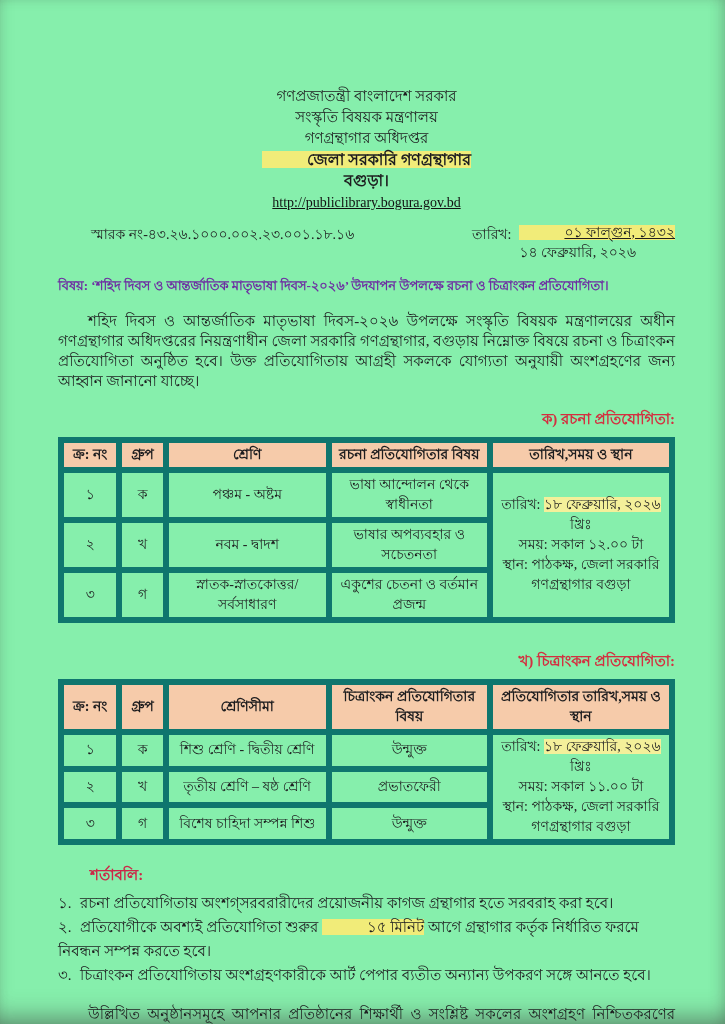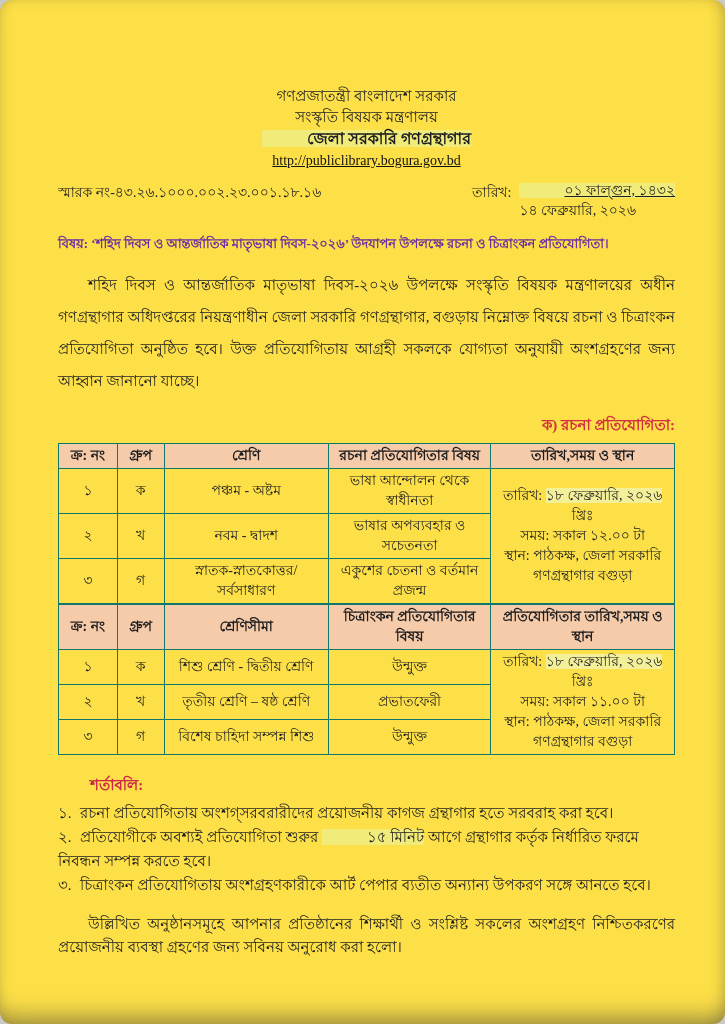--- a/index.html
+++ b/index.html
@@ -6,79 +6,79 @@
   body {
     background:#c9c9c7;
     font-family:"Liberation Serif","DejaVu Serif",serif;
     color:#1d1d1f;
     -webkit-font-smoothing:antialiased;
   }
   .page {
     position:relative;
     width:725px; height:1024px;
     margin:0 auto;
-    background:#fde047;
+    background:#86efac;
     box-sizing:border-box;
     padding:86px 50px 0 58px;
     overflow:hidden;
     box-shadow:
       inset 0 -20px 24px -14px rgba(60,60,60,.55),
       inset -12px 0 16px -12px rgba(60,60,60,.30),
       inset 8px 0 12px -10px rgba(60,60,60,.18),
       inset 0 10px 14px -12px rgba(60,60,60,.18);
-    border-radius: 12px;
   }
   .hl { background:#f1ec79;padding-left:45px; }
   .hl-soft { background:#f4f09a; }
 
   
   .doc-header { text-align:center; font-size:15px; line-height:21px; }
   .doc-header .office { font-size:16px; font-weight:bold; }
   .doc-header .website {
     display:inline-block; margin-top:1px;
     font-size:14px; font-weight:normal;
     color:#111; text-decoration:underline; cursor:pointer;
   }
 
   
   .memo-row {
     margin-top:10px;
     display:flex; justify-content:space-between; align-items:flex-start;
     font-size:14px;
+    margin-left:33px;
   }
   .date-block { display:flex; gap:8px; }
   .date-lines { text-align:left; line-height:20px; }
   .date-bn { text-decoration:underline;text-align:center; }
 
   
   .subject {
     margin-top:12px;
     font-size:13px; font-weight:bold; color:#6d2fa2;
     line-height:22px;
   }
 
   
   .body-par {
     margin-top:14px;
-    font-size:15px; line-height:32px;
+    font-size:15px; line-height:20px;
     text-align:justify; text-indent:30px;
   }
 
   
   .section-title {
     margin-top:16px; margin-bottom:5px;
     font-size:15px; font-weight:bold; color:#d33040;text-align:right;
   }
   .section-title.second { margin-top:26px; }
   table.comp {
     width:617px; border-collapse:collapse;
     font-size:14px; table-layout:fixed;
   }
   table.comp th, table.comp td {
-    border:1px solid #0f766e;
+    border:6px solid #0f766e;
     padding:2px 5px;
     text-align:center; vertical-align:middle;
     line-height:20px;
     overflow:hidden;
   }
   table.comp th { background:#f6cbaa; font-weight:bold; }
   td.schedule { line-height:22px; }
   .col-sl { width:58px; } .col-grp { width:46px; }
   .col-cls { width:162px; } .col-sub { width:160px; }
   .col-sch { width:181px; }
@@ -97,21 +97,23 @@
   }
 </style>
 </head>
 <body>
 
 <div class="page">
 
   <div class="doc-header">
     <div>গণপ্রজাতন্ত্রী বাংলাদেশ সরকার</div>
     <div>সংস্কৃতি বিষয়ক মন্ত্রণালয়</div>
+    <div>গণগ্রন্থাগার অধিদপ্তর</div>
     <div class="office"><span class="hl">জেলা সরকারি গণগ্রন্থাগার</span></div>
+    <div class="office">বগুড়া।</div>
     <span class="website">http://publiclibrary.bogura.gov.bd</span>
   </div>
 
   <div class="memo-row">
     <div>স্মারক নং-৪৩.২৬.১০০০.০০২.২৩.০০১.১৮.১৬</div>
     <div class="date-block">
       <span>তারিখ:</span>
       <div class="date-lines">
         <div><span class="hl date-bn">০১ ফাল্গুন, ১৪৩২</span></div>
         <div>১৪ ফেব্রুয়ারি, ২০২৬</div>
@@ -161,20 +163,21 @@
     </tr>
     <tr>
       <td>৩</td>
       <td>গ</td>
       <td>স্নাতক-স্নাতকোত্তর/ সর্বসাধারণ</td>
       <td>একুশের চেতনা ও বর্তমান প্রজন্ম</td>
     </tr>
   </tbody>
     </table>
 
+  <div class="section-title second">খ) চিত্রাংকন প্রতিযোগিতা:</div>
   <table class="comp">
     <colgroup>
       <col class="col-sl">
         <col class="col-grp">
         <col class="col-cls">
         <col class="col-sub">
         <col class="col-sch">
     </colgroup>
     <tbody>
         <tr>

